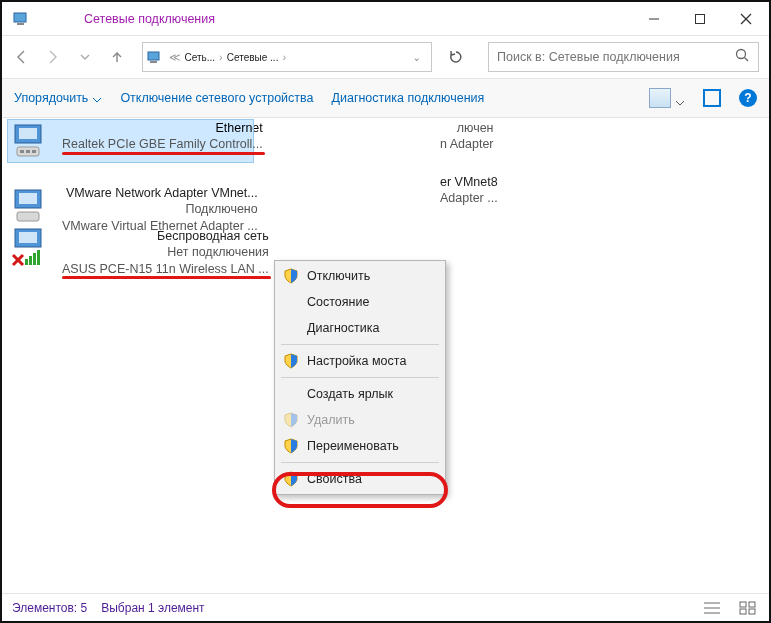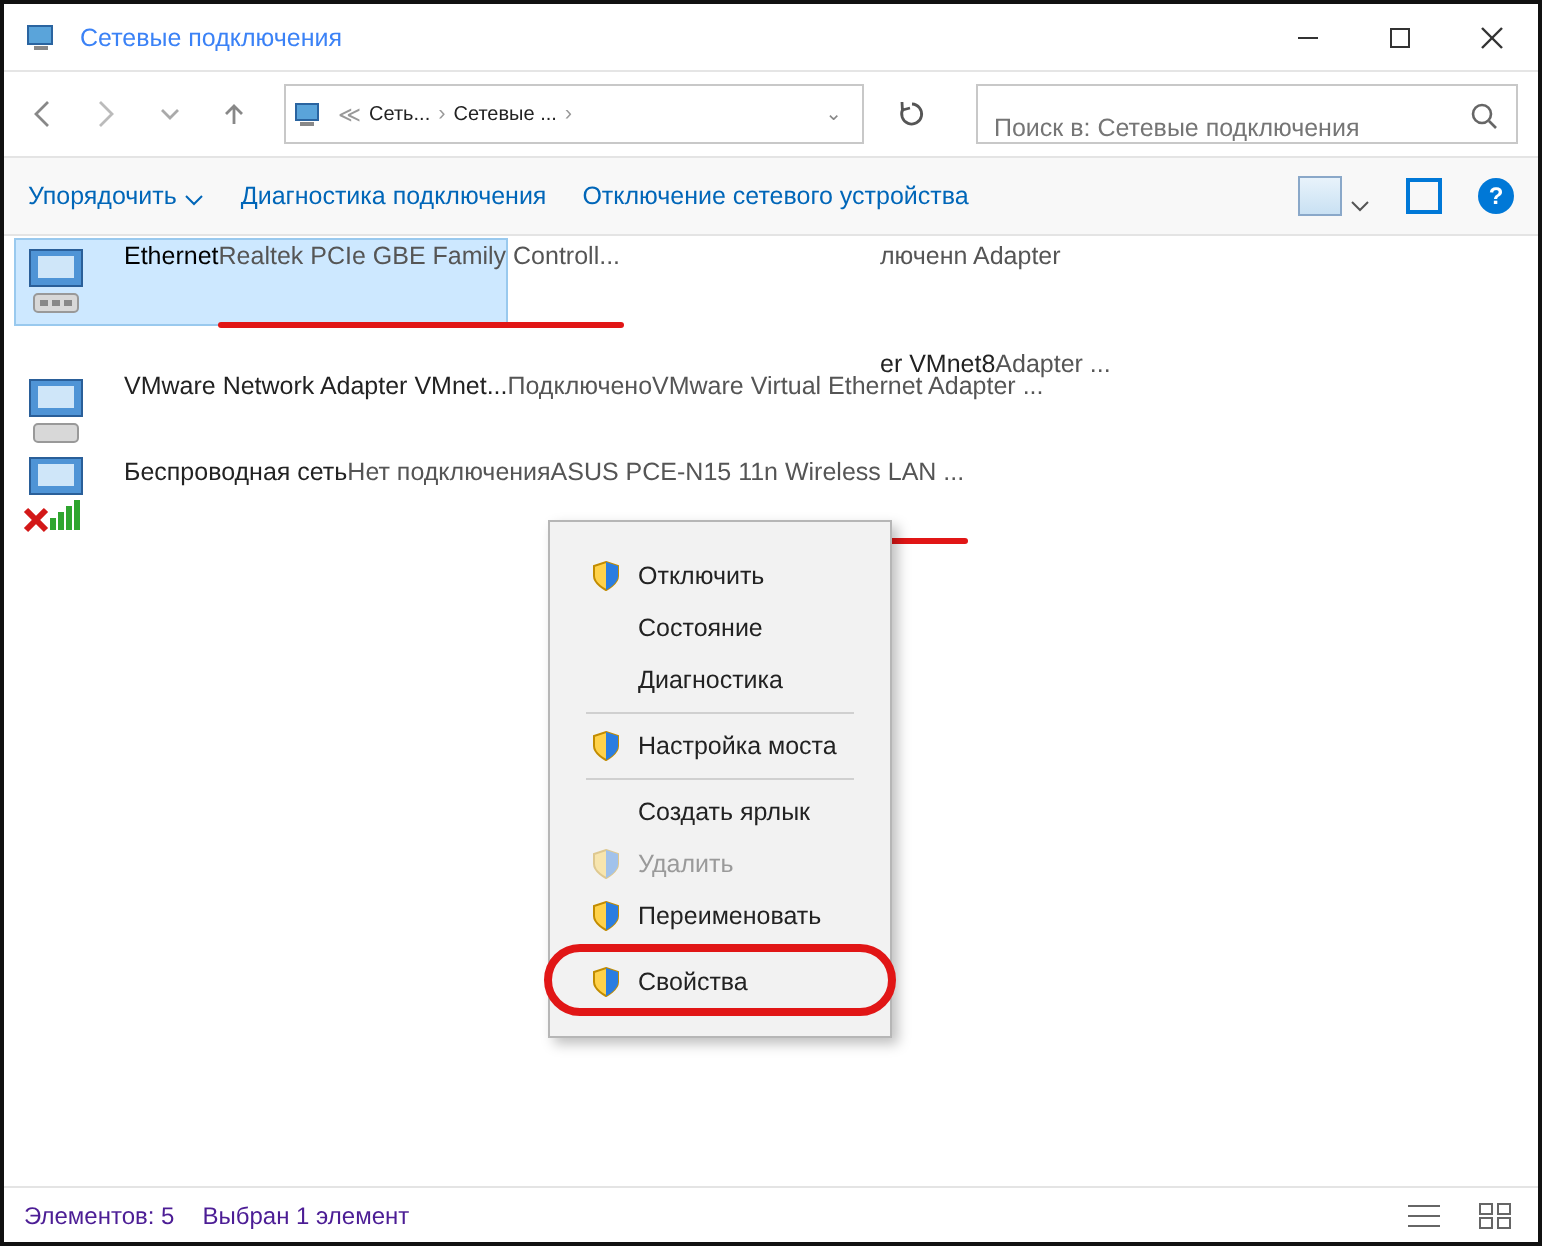--- a/index.html
+++ b/index.html
@@ -1,58 +1,58 @@
 <!DOCTYPE html>
 <html><head>
 <meta charset="utf-8">
 <style>
   * { box-sizing: border-box; margin: 0; padding: 0; font-family: "Segoe UI", Tahoma, sans-serif; }
   body { background: #fff; }
   .window { width: 771px; height: 623px; border: 2px solid #111; position: relative; background: #fff; overflow: hidden; }
   
   .titlebar { height: 34px; background: #fff; display: flex; align-items: center; border-bottom: 1px solid #e5e5e5; }
   .titlebar .app-icon { width: 20px; height: 20px; margin: 0 8px 0 10px; display:flex; align-items:center; justify-content:center;}
-  .titlebar .title { font-size: 12.5px; color: #3b82f6; }
+  .titlebar .title { font-size: 12.5px; color: #a21caf; margin-left: 44px; }
   .win-controls { margin-left: auto; display: flex; }
   .win-btn { width: 46px; height: 34px; display: flex; align-items: center; justify-content: center; color: #555; }
   .win-btn svg { pointer-events:none; }
   
   .addr-row { height: 42px; display: flex; align-items: center; padding: 0 10px; gap: 6px; }
   .nav-arrows { display: flex; gap: 14px; align-items: center; margin-right: 10px; color:#777;}
   .nav-arrow { width: 18px; height:18px; display:flex; align-items:center; justify-content:center;}
   .addr-box { flex: 0 0 290px; height: 30px; border: 1px solid #c8c8c8; display: flex; align-items: center; padding: 0 4px; gap: 2px; }
   .addr-box .sep { color:#999; padding:0 2px; font-size:11px;}
   .addr-text { font-size: 10px; color: #222; }
   .addr-drop { color:#888; font-size:10px; margin-left:auto; padding-right:6px;}
   .refresh-btn { width: 36px; height: 30px; border:1px solid transparent; display:flex; align-items:center; justify-content:center; color:#444;}
-  .search-box { flex: 1; height: 30px; border: 1px solid #c8c8c8; display: flex; align-items: flex-end; padding: 0 8px; margin-left: 8px; }
+  .search-box { flex: 1; height: 30px; border: 1px solid #c8c8c8; display: flex; align-items: center; padding: 0 8px; margin-left: 8px; }
   .search-box input { border: none; outline: none; font-size: 12.5px; color: #666; flex:1; background:transparent;}
   .search-box .search-ico { color:#666; }
   
   .toolbar { height: 40px; border-top: 1px solid #e4e4e4; border-bottom: 1px solid #e4e4e4; background: #f8f8f8; display: flex; align-items: center; padding: 0 12px; gap: 18px; font-size: 12.5px; color: #0066b8; }
   .toolbar .tb-item { display: flex; align-items: flex-end; gap: 4px; }
   .toolbar .spacer { flex: 1; }
   .view-box { width:22px; height:20px; border:1px solid #8aa8c9; background:#fff; display:inline-block;}
   .blue-box { width:18px; height:18px; display:inline-block; position:relative;}
   .blue-box::before{content:"";position:absolute;inset:0;border:2px solid #0078d7;}
   .help-ico { width:18px; height:18px; border-radius:50%; background:#0078d7; color:#fff; display:flex; align-items:center; justify-content:center; font-size:12px; font-weight:bold;}
   
   .content { position: relative; padding: 8px 10px; height: calc(100% - 34px - 42px - 40px - 28px); background:#fff; }
   .item { position: absolute; display: flex; gap: 8px; width: 245px; }
   .item .icon { width: 46px; height: 42px; flex-shrink: 0; display:flex; align-items:center; justify-content:center;}
-  .item .texts { display: flex; flex-direction: row; font-size: 12.5px; color: #222; line-height: 1.3; text-align: right; }
+  .item .texts { display: flex; flex-direction: column; font-size: 12.5px; color: #222; line-height: 1.3; text-align: right; }
   .item .texts .name { white-space: nowrap; }
   .item .texts .line2 { color: #555; white-space: nowrap;}
   .item .texts .line3 { color: #555; white-space: nowrap;}
   .item.selected { background: #cde8ff; outline:1px solid #99c9ee;}
   .item.selected .texts .name { color:#000;}
   .underline-red { position:relative; }
   .underline-red::after { content:""; position:absolute; left:0; right:-2px; bottom:-2px; height:3px; background:#e11616; border-radius:2px;}
   
-  .context-menu { position: absolute; left: 272px; top: 142px; width: 172px; background: #f2f2f2; border: 1px solid #b6b6b6; box-shadow: 3px 3px 6px rgba(0,0,0,0.25); padding: 14px; display:flex; flex-direction:column;}
+  .context-menu { position: absolute; left: 272px; top: 142px; width: 172px; background: #f2f2f2; border: 1px solid #b6b6b6; box-shadow: 3px 3px 6px rgba(0,0,0,0.25); padding: 2px; display:flex; flex-direction:column;}
   .cm-item { height: 26px; display: flex; align-items: center; font-size: 12.5px; padding: 0 10px 0 30px; position:relative; color:#222;}
   .cm-item.disabled { color: #9a9a9a; }
   .cm-item.bold { font-weight: 400; }
   .cm-sep { height: 1px; background: #d0d0d0; margin: 3px 4px; }
   .cm-item .shield { position:absolute; left:6px; width:16px; height:16px;}
   .cm-highlight { position:absolute; border:4px solid #e11616; border-radius:18px; pointer-events:none;}
   
   .statusbar { position: absolute; bottom: 0; left: 0; right: 0; height: 28px; border-top: 1px solid #e4e4e4; display: flex; align-items: center; padding: 0 10px; font-size: 12px; color: #4c1d95; gap: 14px; }
   .statusbar .spacer { flex:1;}
   .sb-icon { width:22px; height:18px; display:flex; align-items:center; justify-content:center; color:#666;}
@@ -141,24 +141,24 @@
   </div>
 
   <div class="toolbar">
     <div class="tb-item">
       <span>Упорядочить</span>
       <svg width="10" height="10">
           <path d="M1 3 L5 7 L9 3" fill="none" stroke="#0066b8" stroke-width="1"></path>
         </svg>
     </div>
     <div class="tb-item">
+        <span>Отключение сетевого устройства</span>
+      </div>
+    <div class="tb-item">
         <span>Диагностика подключения</span>
-      </div>
-    <div class="tb-item">
-        <span>Отключение сетевого устройства</span>
       </div>
     <div class="spacer"></div>
     <div class="tb-item">
       <span class="view-box" style="background:linear-gradient(#e8f3fb,#c9e1f3);"></span>
       <svg width="10" height="10">
           <path d="M1 3 L5 7 L9 3" fill="none" stroke="#555" stroke-width="1"></path>
         </svg>
     </div>
     <span class="blue-box"></span>
     <span class="help-ico">?</span>

